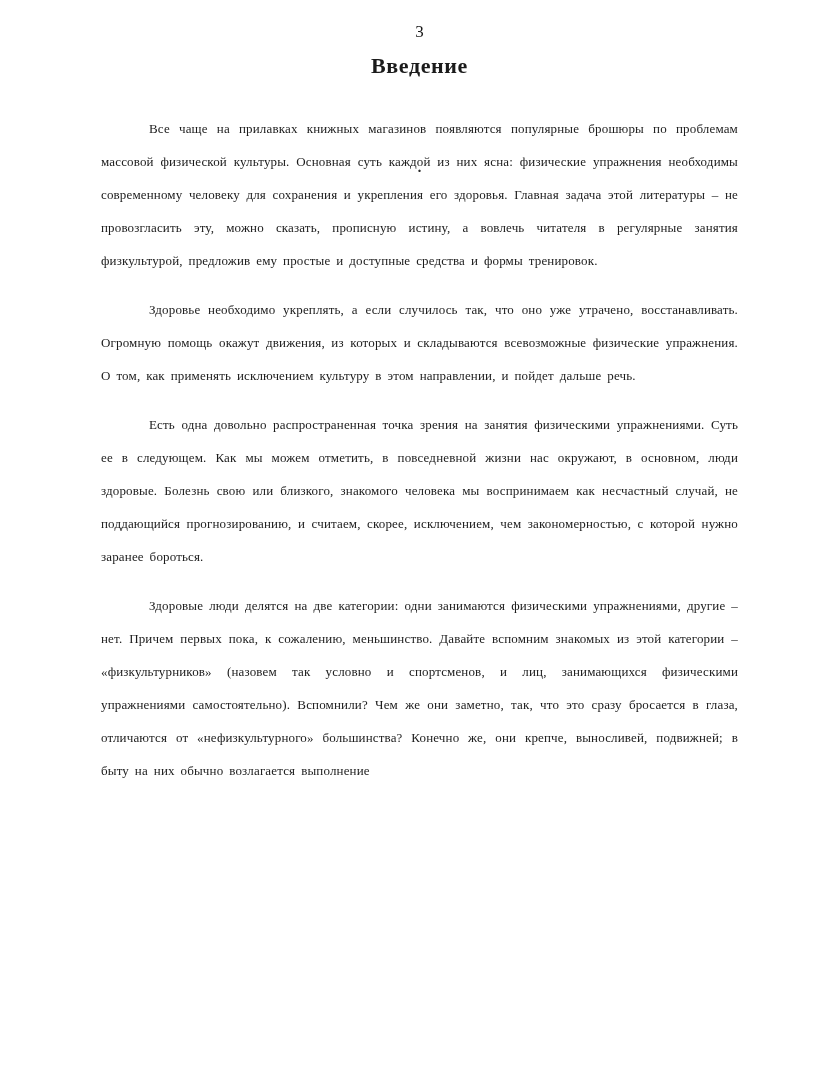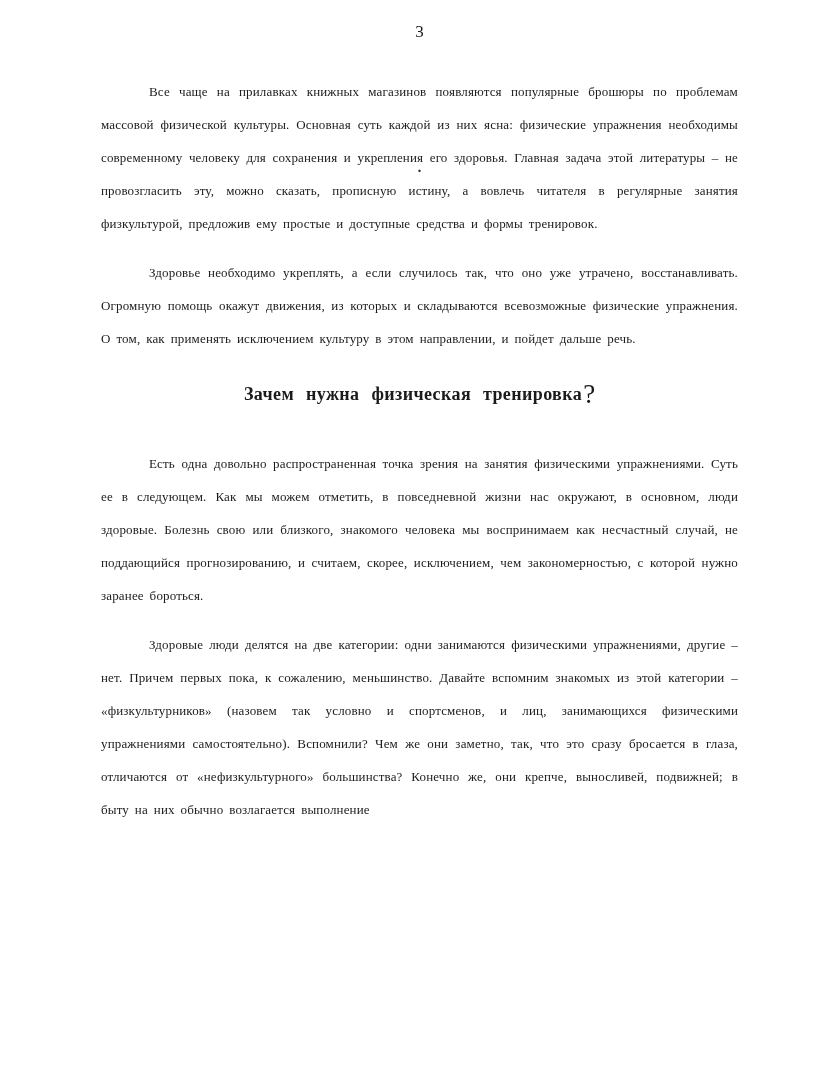--- a/index.html
+++ b/index.html
@@ -74,29 +74,29 @@
     line-height: 15px;
   }
 </style>
 </head>
 <body>
 
 <div class="page">
 
   <div class="page-number">3</div>
 
+  <h1 class="doc-title">Введение</h1>
 
   <span class="artifact-dot">·</span>
 
   <div class="body-text">
 
     <p class="para">Все чаще на прилавках книжных магазинов появляются популярные брошюры по проблемам массовой физической культуры. Основная суть каждой из них ясна: физические упражнения необходимы современному человеку для сохранения и укрепления его здоровья. Главная задача этой литературы – не провозгласить эту, можно сказать, прописную истину, а вовлечь читателя в регулярные занятия физкультурой, предложив ему простые и доступные средства и формы тренировок.</p>
 
     <p class="para">Здоровье необходимо укреплять, а если случилось так, что оно уже утрачено, восстанавливать. Огромную помощь окажут движения, из которых и складываются всевозможные физические упражнения. О том, как применять исключением культуру в этом направлении, и пойдет дальше речь.</p>
 
-    <h2 class="section-heading"><span>Зачем нужна физическая тренировка</span><span class="qmark">?</span></h2>
 
     <p class="para">Есть одна довольно распространенная точка зрения на занятия физическими упражнениями. Суть ее в следующем. Как мы можем отметить, в повседневной жизни нас окружают, в основном, люди здоровые. Болезнь свою или близкого, знакомого человека мы воспринимаем как несчастный случай, не поддающийся прогнозированию, и считаем, скорее, исключением, чем закономерностью, с которой нужно заранее бороться.</p>
 
     <p class="para">Здоровые люди делятся на две категории: одни занимаются физическими упражнениями, другие – нет. Причем первых пока, к сожалению, меньшинство. Давайте вспомним знакомых из этой категории – «физкультурников» (назовем так условно и спортсменов, и лиц, занимающихся физическими упражнениями самостоятельно). Вспомнили? Чем же они заметно, так, что это сразу бросается в глаза, отличаются от «нефизкультурного» большинства? Конечно же, они крепче, выносливей, подвижней; в быту на них обычно возлагается выполнение</p>
 
   </div>
 </div>
 
 </body></html>

